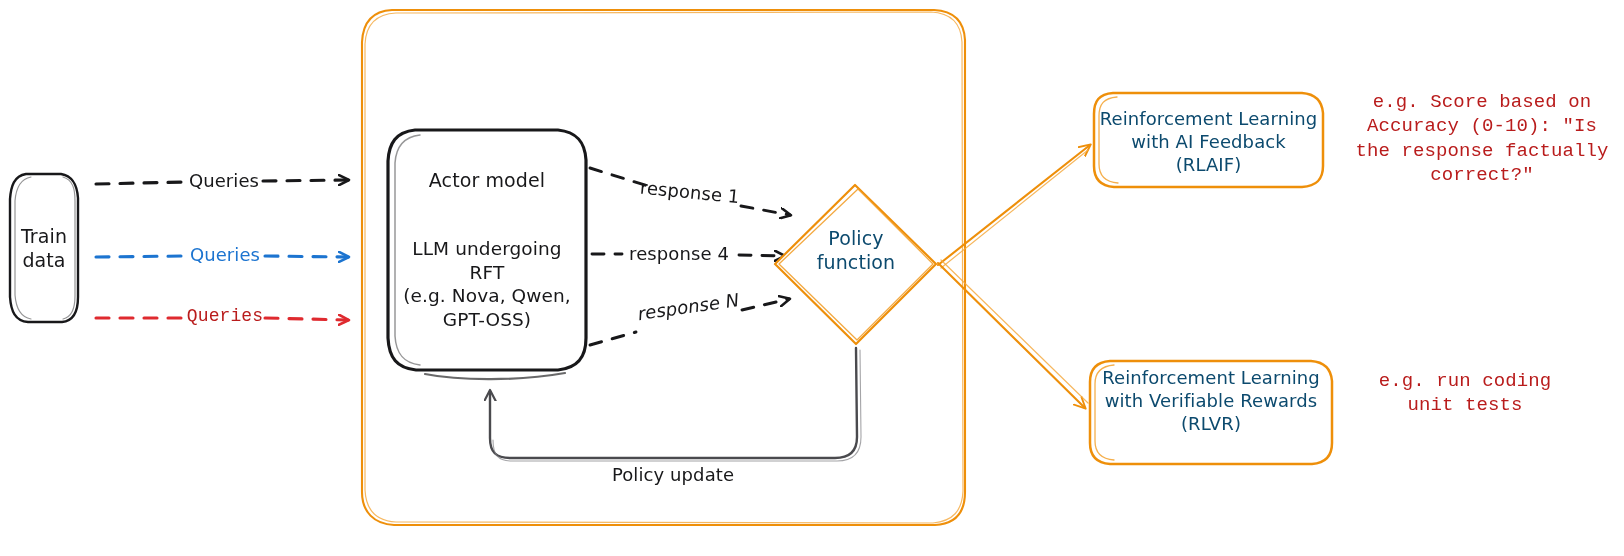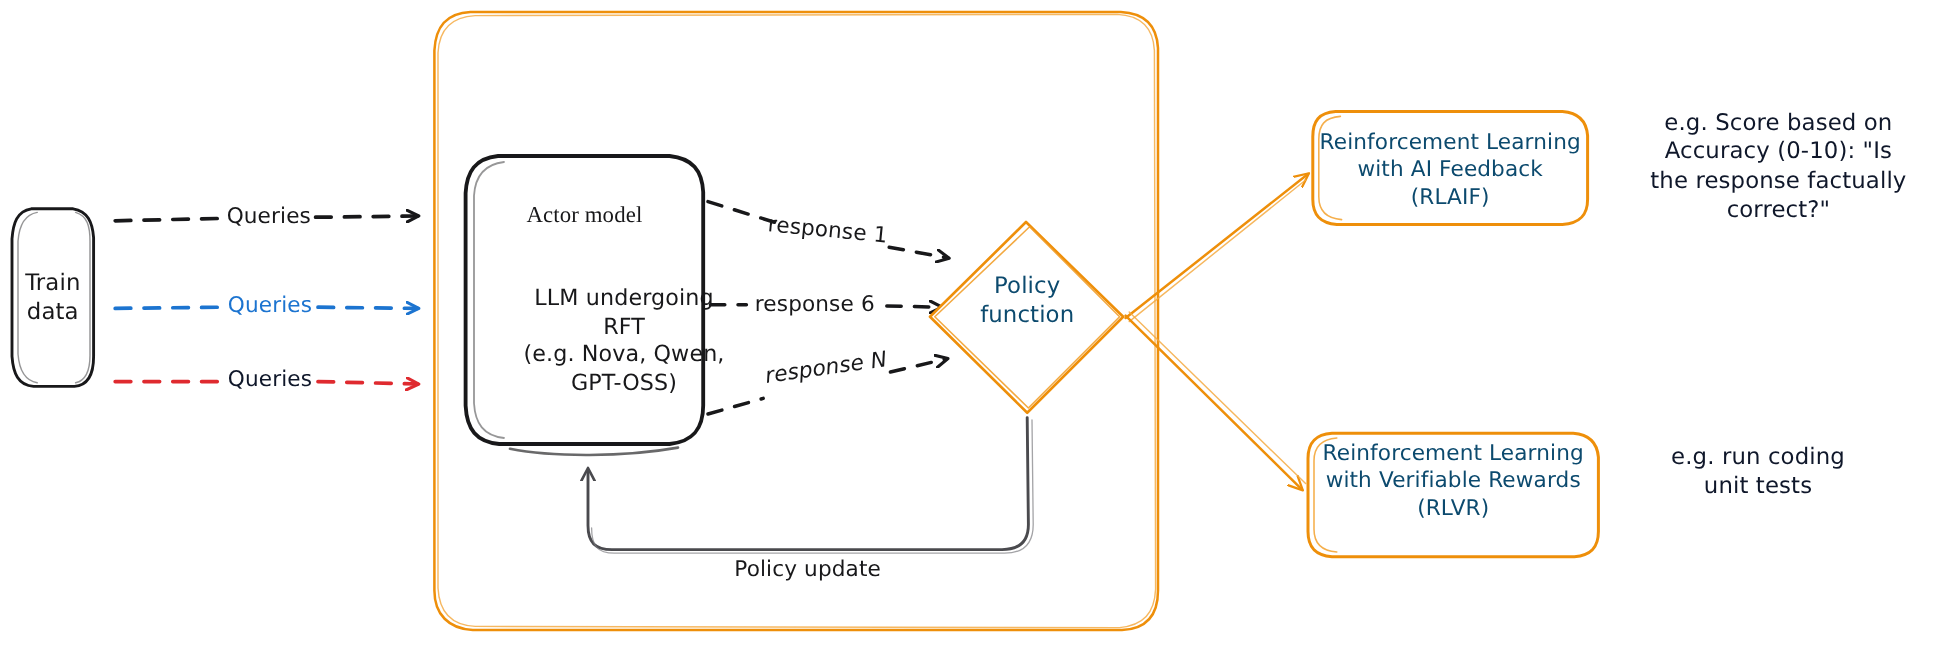--- a/index.html
+++ b/index.html
@@ -6,21 +6,21 @@
   body{width:1624px;height:556px;overflow:hidden;
        font-family:"DejaVu Sans",sans-serif;}
   #stage{position:relative;width:1624px;height:556px;background:#fff;}
   svg#canvas{position:absolute;inset:0;width:1624px;height:556px;}
   .lbl{position:absolute;font-family:"DejaVu Sans",sans-serif;
        text-align:center;line-height:1.28;white-space:pre-line;
        letter-spacing:.1px;}
   .ink{color:#18181a;}
   .orange{color:#0c4a6e;}
   .blue{color:#1c74d0;}
-  .red{color:#0f172a;}
+  .red{color:#b91c1c;font-family:Liberation Mono, monospace;}
   .ital{font-style:italic;}
 </style>
 </head>
 <body>
 
 <div id="stage">
 
 <svg id="canvas" viewBox="0 0 1624 556" xmlns="http://www.w3.org/2000/svg">
 
   <defs>
@@ -120,37 +120,37 @@
     <path d="M1110,361 C1096,362 1090,369 1090,382 L1090,443 C1090,456 1096,463 1110,464
              L1312,464 C1326,463 1332,456 1332,443 L1332,381 C1331,369 1325,362 1311,361 Z" fill="#fff" stroke="#ee8f0a" stroke-width="2.5" stroke-linecap="round" stroke-linejoin="round"></path>
     <path d="M1114,365 C1101,366 1095,372 1095,384 L1095,441 C1095,453 1101,459 1114,460" fill="none" stroke="#f4a638" stroke-width="1.3" opacity=".9" stroke-linecap="round"></path>
   </g>
 
 </svg>
 
 <div class="lbl ink" style="left:8px;top:224px;width:72px;font-size:19px;">Train
 data</div>
 
-<div class="lbl ink" style="left:388px;top:168px;width:198px;font-size:19px;font-family:Liberation Serif, serif;">Actor model</div>
+<div class="lbl ink" style="left:388px;top:168px;width:198px;font-size:19px;">Actor model</div>
 
-<div class="lbl ink" style="left:386px;top:237px;width:202px;font-size:18.5px;margin-left:33px;">LLM undergoing
+<div class="lbl ink" style="left:386px;top:237px;width:202px;font-size:18.5px;">LLM undergoing
 RFT
 (e.g. Nova, Qwen,
 GPT-OSS)</div>
 
 <div class="lbl ink" style="left:181px;top:169px;width:86px;font-size:18px;">Queries</div>
 
 <div class="lbl blue" style="left:182px;top:243px;width:86px;font-size:18px;">Queries</div>
 
 <div class="lbl red" style="left:182px;top:305px;width:86px;font-size:18px;">Queries</div>
 
 <div class="lbl ink" style="left:634px;top:175px;width:112px;font-size:18px;
             transform:rotate(5.5deg);transform-origin:left center;">response 1</div>
 
-<div class="lbl ink" style="left:620px;top:242px;width:118px;font-size:18px;">response 6</div>
+<div class="lbl ink" style="left:620px;top:242px;width:118px;font-size:18px;">response 4</div>
 
 <div class="lbl ink ital" style="left:632px;top:303px;width:114px;font-size:18px;
             transform:rotate(-8deg);transform-origin:left center;">response N</div>
 
 <div class="lbl ink" style="left:600px;top:437px;width:146px;font-size:18px;background:#fff;margin-top:26px;">Policy update</div>
 
 <div class="lbl orange" style="left:796px;top:226px;width:120px;font-size:19px;">Policy
 function</div>
 
 <div class="lbl orange" style="left:1094px;top:107px;width:229px;font-size:18px;">Reinforcement Learning

